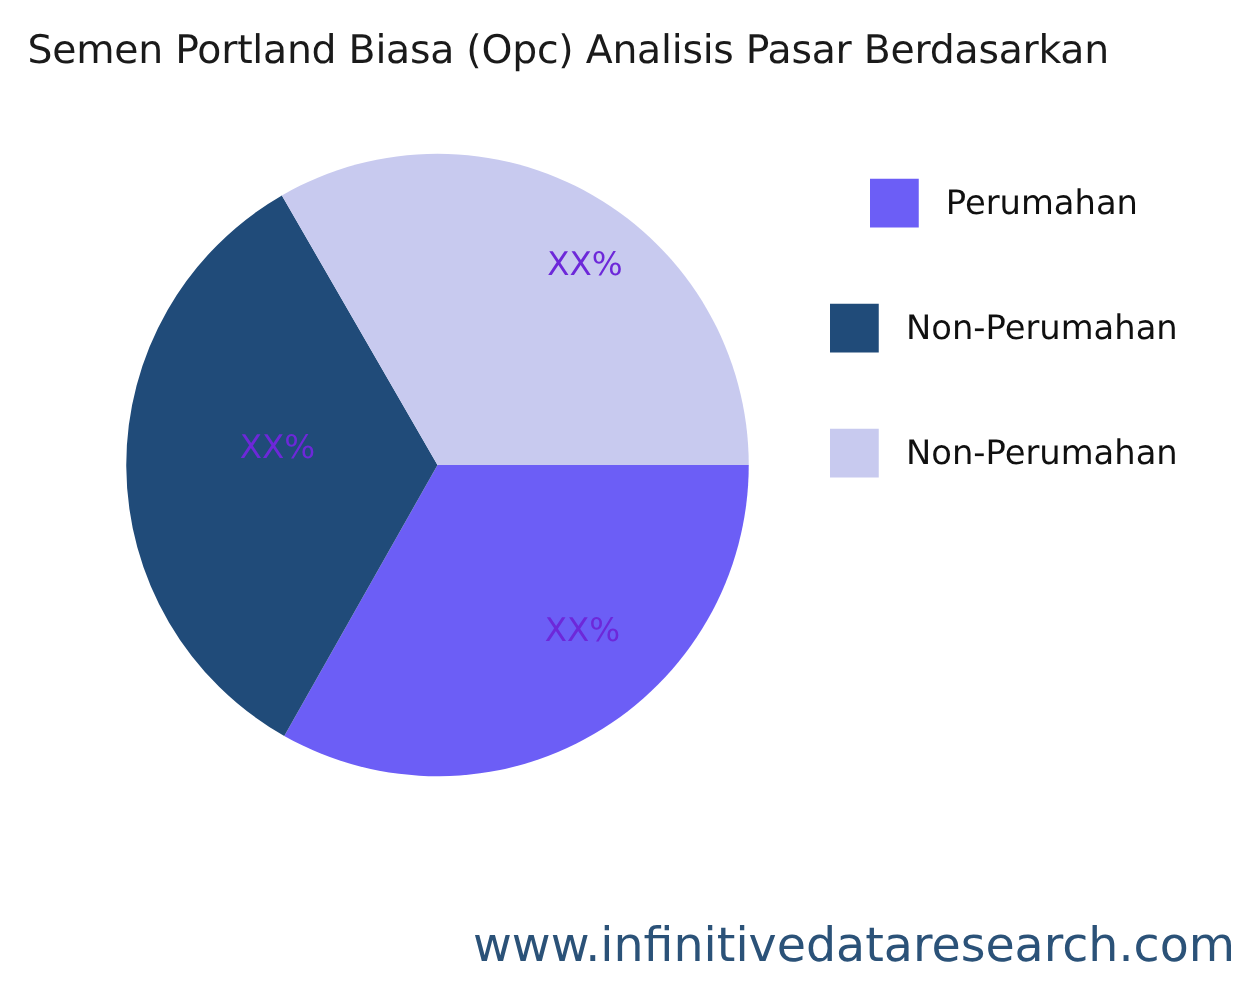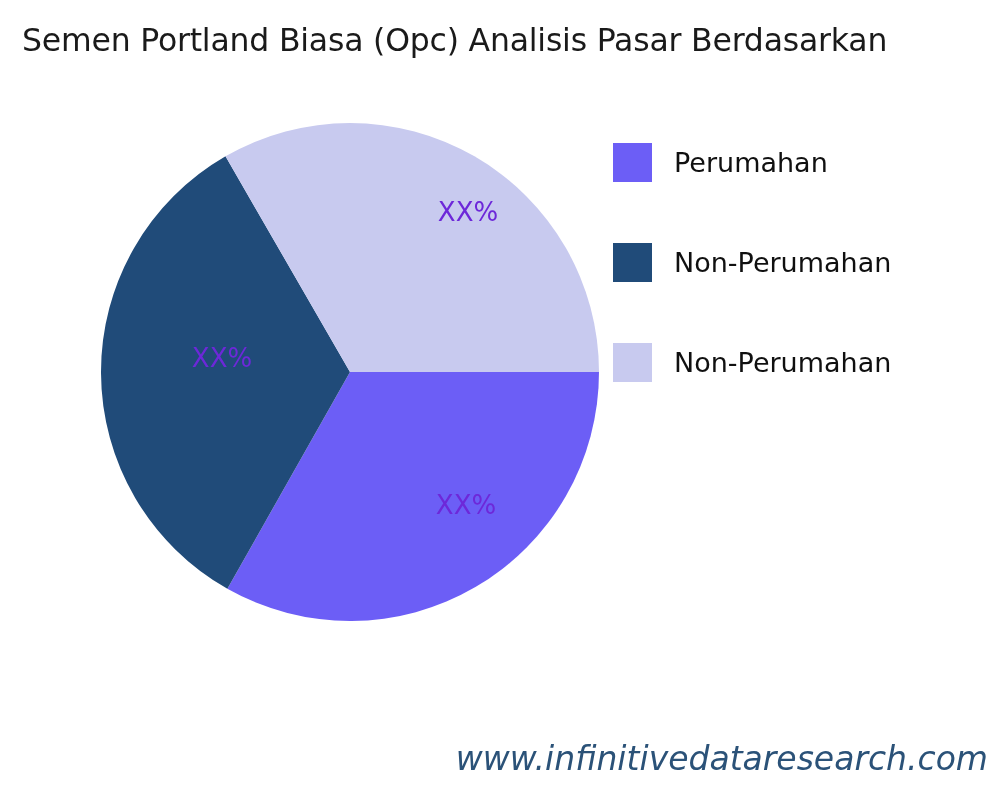--- a/index.html
+++ b/index.html
@@ -57,45 +57,45 @@
     left: 613px;
     top: 112px;
     width: 380px;
   }
 
   .legend-item {
     display: flex;
     align-items: center;
     height: 100px;
     margin: 0;
+    justify-content: center;
   }
 
   .legend-swatch {
     width: 39px;
     height: 39px;
     flex: 0 0 auto;
     margin-right: 22px;
   }
 
   .legend-label {
     font-size: 27px;
     color: #101010;
     white-space: nowrap;
     line-height: 1;
   }
 
   #footer-url {
     position: absolute;
     right: 12px;
     bottom: 22px;
-    font-size: 33px;
+    font-size: 38px;
     color: #2b5278;
     white-space: nowrap;
     text-align: right;
-    font-style: italic;
   }
 </style>
 </head>
 <body>
 
 <div id="chart-title">Semen Portland Biasa (Opc) Analisis Pasar Berdasarkan</div>
 
 <div id="pie-area">
   <svg id="pie-svg" width="700" height="700" viewBox="0 0 700 700">
     <g id="pie-slices">

